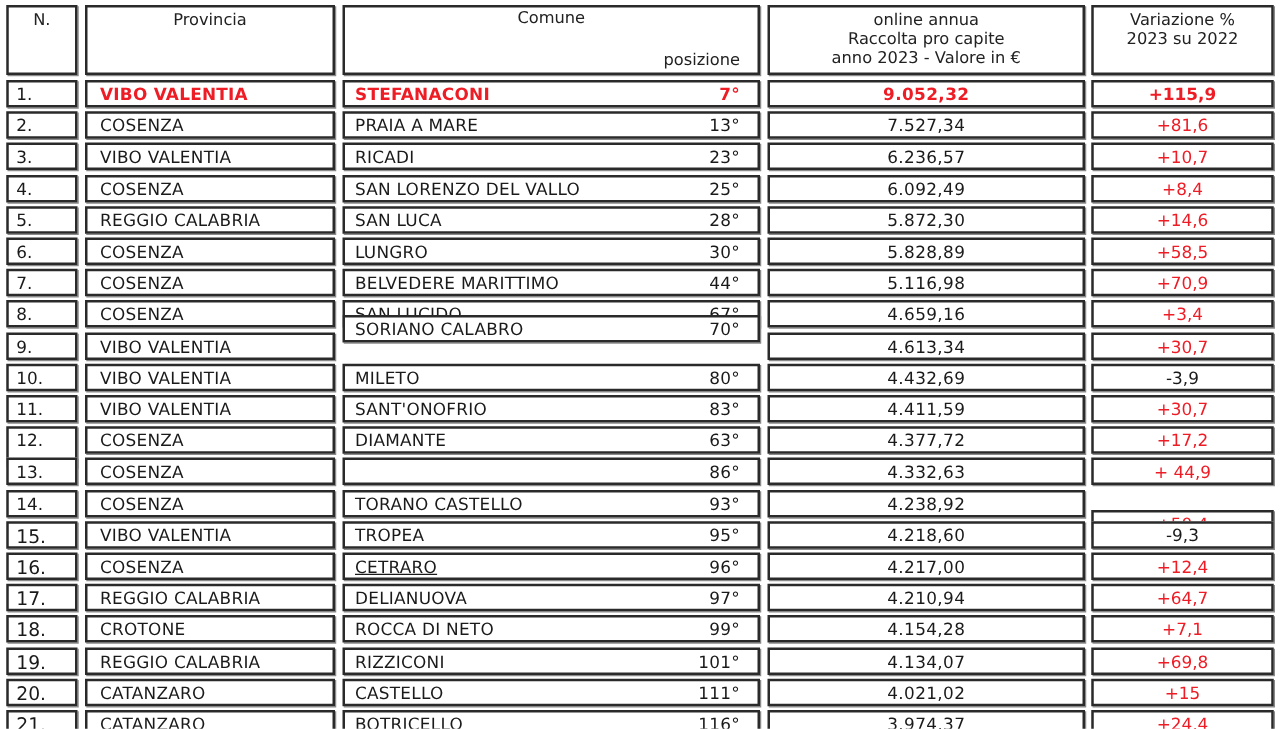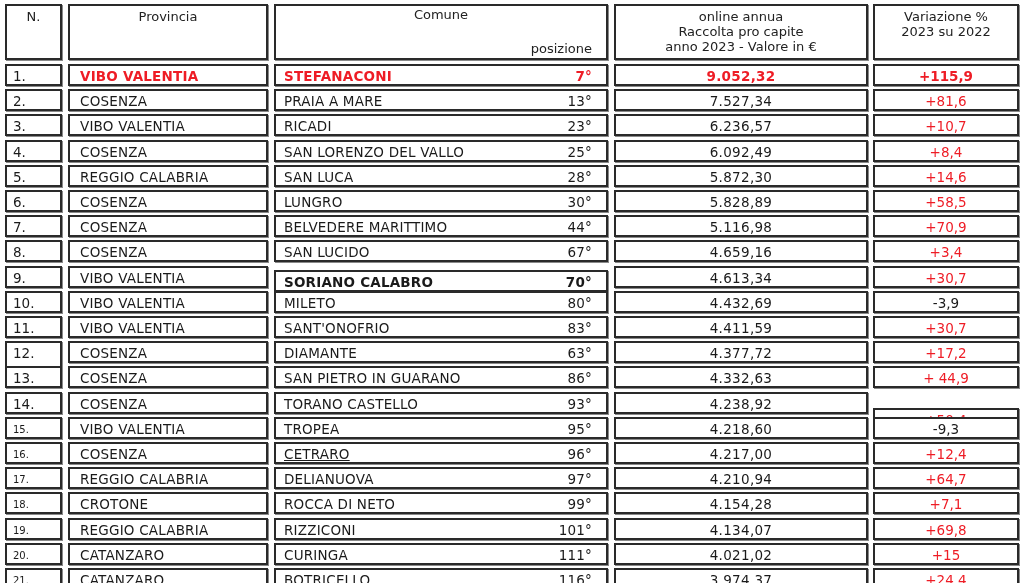--- a/index.html
+++ b/index.html
@@ -10,21 +10,21 @@
   .hdr { font-size: 13px; line-height: 15px; text-align: center; color: #222; }
   .row-cell { font-size: 13.5px; line-height: 19px; padding-top: 1px; }
   .c-n { left: 5px; width: 57px; padding-left: 6px; }
   .c-prov { left: 68px; width: 200px; padding-left: 10px; letter-spacing: 0.2px; }
   .c-com { left: 274px; width: 334px; padding-left: 8px; letter-spacing: 0.2px; }
   .c-val { left: 614px; width: 254px; text-align: center; letter-spacing: 0.3px; }
   .c-var { left: 873px; width: 146px; text-align: center; }
   .pos { position: absolute; right: 14px; top: 1px; }
   .red { color: #ee1c25; }
   .bold { font-weight: bold; }
-  .small-n { font-size: 10px; }
+  .small-n { font-size: 15px; }
 </style>
 </head>
 <body>
 
 <div>
   <div class="cell hdr" style="left:5px;top:4px;width:57px;height:56px;padding-top:3px;">N.</div>
   <div class="cell hdr" style="left:68px;top:4px;width:200px;height:56px;padding-top:3px;">Provincia</div>
   <div class="cell hdr" style="left:274px;top:4px;width:334px;height:56px;">
     <div style="padding-top:1px;">Comune</div>
     <div style="position:absolute;right:14px;bottom:2px;">posizione</div>
@@ -93,21 +93,21 @@
     <div>
       <div class="cell row-cell c-n" style="top: 240px; height: 22px;">8.</div>
       <div class="cell row-cell c-prov" style="top: 240px; height: 22px;">COSENZA</div>
       <div class="cell row-cell c-com" style="top: 240px; height: 22px;"><span>SAN LUCIDO</span><span class="pos">67°</span></div>
       <div class="cell row-cell c-val" style="top: 240px; height: 22px;">4.659,16</div>
       <div class="cell row-cell c-var red" style="top: 240px; height: 22px;">+3,4</div>
     </div>
     <div>
       <div class="cell row-cell c-n" style="top: 266px; height: 22px;">9.</div>
       <div class="cell row-cell c-prov" style="top: 266px; height: 22px;">VIBO VALENTIA</div>
-      <div class="cell row-cell c-com" style="top: 270px; height: 22px; font-weight: bold;"><span>SORIANO CALABRO</span><span class="pos">70°</span></div>
+      <div class="cell row-cell c-com" style="top: 252px; height: 22px;"><span>SORIANO CALABRO</span><span class="pos">70°</span></div>
       <div class="cell row-cell c-val" style="top: 266px; height: 22px;">4.613,34</div>
       <div class="cell row-cell c-var red" style="top: 266px; height: 22px;">+30,7</div>
     </div>
     <div>
       <div class="cell row-cell c-n" style="top: 291px; height: 22px;">10.</div>
       <div class="cell row-cell c-prov" style="top: 291px; height: 22px;">VIBO VALENTIA</div>
       <div class="cell row-cell c-com" style="top: 291px; height: 22px;"><span>MILETO</span><span class="pos">80°</span></div>
       <div class="cell row-cell c-val" style="top: 291px; height: 22px;">4.432,69</div>
       <div class="cell row-cell c-var" style="top: 291px; height: 22px;">-3,9</div>
     </div>
@@ -121,21 +121,21 @@
     <div>
       <div class="cell row-cell c-n" style="top: 341px; height: 33px;">12.</div>
       <div class="cell row-cell c-prov" style="top: 341px; height: 22px;">COSENZA</div>
       <div class="cell row-cell c-com" style="top: 341px; height: 22px;"><span>DIAMANTE</span><span class="pos">63°</span></div>
       <div class="cell row-cell c-val" style="top: 341px; height: 22px;">4.377,72</div>
       <div class="cell row-cell c-var red" style="top: 341px; height: 22px;">+17,2</div>
     </div>
     <div>
       <div class="cell row-cell c-n" style="top: 366px; height: 22px;">13.</div>
       <div class="cell row-cell c-prov" style="top: 366px; height: 22px;">COSENZA</div>
-      <div class="cell row-cell c-com" style="top: 366px; height: 22px;"><span>SAN PIETRO IN GUARANO</span><span class="pos">86°</span></div>
+      <div class="cell row-cell c-com" style="top: 366px; height: 22px;"><span class="pos">86°</span></div>
       <div class="cell row-cell c-val" style="top: 366px; height: 22px;">4.332,63</div>
       <div class="cell row-cell c-var red" style="top: 366px; height: 22px;">+ 44,9</div>
     </div>
     <div>
       <div class="cell row-cell c-n" style="top: 392px; height: 22px;">14.</div>
       <div class="cell row-cell c-prov" style="top: 392px; height: 22px;">COSENZA</div>
       <div class="cell row-cell c-com" style="top: 392px; height: 22px;"><span>TORANO CASTELLO</span><span class="pos">93°</span></div>
       <div class="cell row-cell c-val" style="top: 392px; height: 22px;">4.238,92</div>
       <div class="cell row-cell c-var red" style="top: 408px; height: 22px;">+50,4</div>
     </div>
@@ -170,21 +170,21 @@
     <div>
       <div class="cell row-cell c-n small-n" style="top: 518px; height: 22px;">19.</div>
       <div class="cell row-cell c-prov" style="top: 518px; height: 22px;">REGGIO CALABRIA</div>
       <div class="cell row-cell c-com" style="top: 518px; height: 22px;"><span>RIZZICONI</span><span class="pos">101°</span></div>
       <div class="cell row-cell c-val" style="top: 518px; height: 22px;">4.134,07</div>
       <div class="cell row-cell c-var red" style="top: 518px; height: 22px;">+69,8</div>
     </div>
     <div>
       <div class="cell row-cell c-n small-n" style="top: 543px; height: 22px;">20.</div>
       <div class="cell row-cell c-prov" style="top: 543px; height: 22px;">CATANZARO</div>
-      <div class="cell row-cell c-com" style="top: 543px; height: 22px;"><span>CURINGA</span><span class="pos">111°</span></div>
+      <div class="cell row-cell c-com" style="top: 543px; height: 22px;"><span>CASTELLO</span><span class="pos">111°</span></div>
       <div class="cell row-cell c-val" style="top: 543px; height: 22px;">4.021,02</div>
       <div class="cell row-cell c-var red" style="top: 543px; height: 22px;">+15</div>
     </div>
     <div>
       <div class="cell row-cell c-n small-n" style="top: 568px; height: 22px;">21.</div>
       <div class="cell row-cell c-prov" style="top: 568px; height: 22px;">CATANZARO</div>
       <div class="cell row-cell c-com" style="top: 568px; height: 22px;"><span>BOTRICELLO</span><span class="pos">116°</span></div>
       <div class="cell row-cell c-val" style="top: 568px; height: 22px;">3.974,37</div>
       <div class="cell row-cell c-var red" style="top: 568px; height: 22px;">+24,4</div>
     </div>

